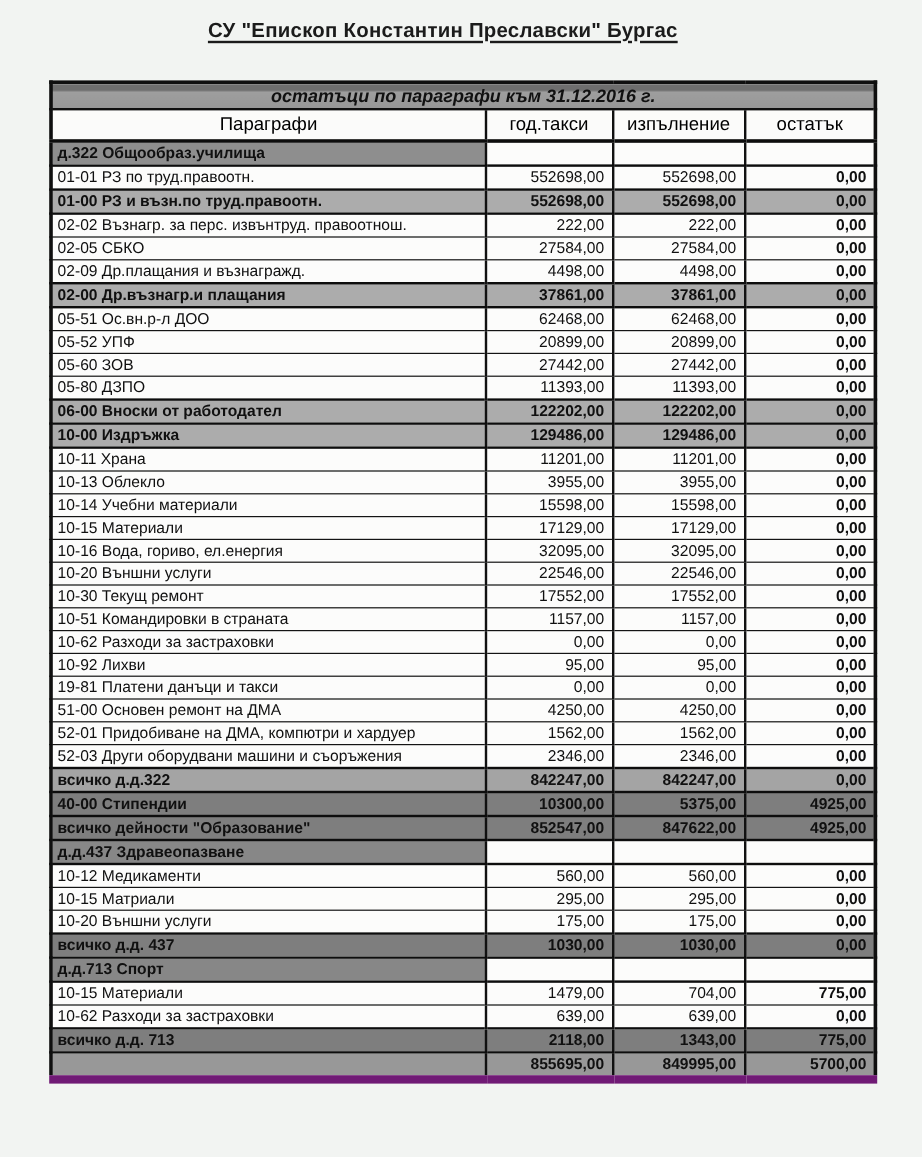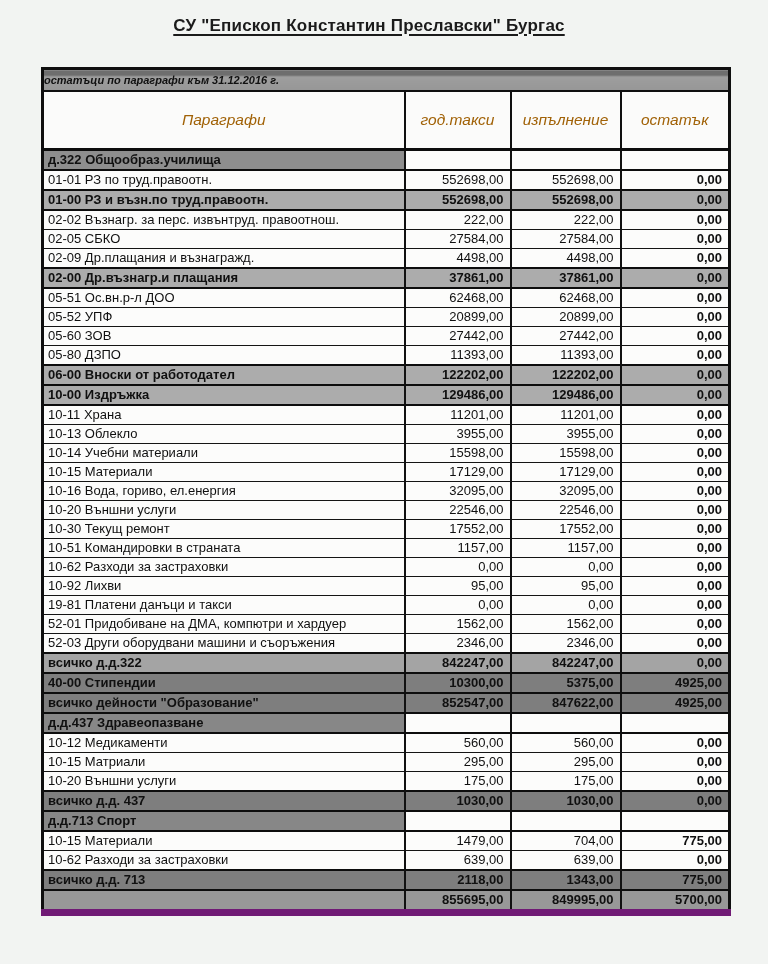--- a/index.html
+++ b/index.html
@@ -34,38 +34,37 @@
   table.budget col.c0{width:362px;}
   table.budget col.c1{width:106px;}
   table.budget col.c2{width:110px;}
   table.budget col.c3{width:109px;}
   table.budget{border:3px solid #0f0f0f;}
   .banner th{
     background:linear-gradient(to bottom,#6e6e6e 0px,#6e6e6e 5px,#9e9e9e 6px,#979797 100%);
     border:2px solid #0f0f0f;
     font-style:italic;
     font-weight:bold;
-    font-size:11px;
+    font-size:15px;
     height:20px;
     line-height:17px;
-    text-align:left;
+    text-align:center;
     color:#111;
     padding:0;
   }
   .colheads th{
     background:#fbfbfa;
     border:2px solid #0f0f0f;
     border-bottom:3px solid #0d0d0d;
-    font-style:italic;
     font-weight:normal;
     font-size:15.5px;
     height:24px;
     text-align:center;
-    color:#a16207;
-    padding:16px 2px;
+    color:#000000;
+    padding:0 2px;
   }
   td{
     border:1.5px solid #141414;
     border-left:2px solid #111;
     border-right:2px solid #111;
     height:16px;
     line-height:16px;
     font-size:13px;
     padding:1px 6px 1px 4px;
     white-space:nowrap;
@@ -250,20 +249,26 @@
           <td class="done">95,00</td>
           <td class="rest">0,00</td>
         </tr>
         <tr class="r-normal">
           <td class="label">19-81 Платени данъци и такси</td>
           <td class="plan">0,00</td>
           <td class="done">0,00</td>
           <td class="rest">0,00</td>
         </tr>
         <tr class="r-normal">
+          <td class="label">51-00 Основен ремонт на ДМА</td>
+          <td class="plan">4250,00</td>
+          <td class="done">4250,00</td>
+          <td class="rest">0,00</td>
+        </tr>
+        <tr class="r-normal">
           <td class="label">52-01 Придобиване на ДМА, компютри и хардуер</td>
           <td class="plan">1562,00</td>
           <td class="done">1562,00</td>
           <td class="rest">0,00</td>
         </tr>
         <tr class="r-normal">
           <td class="label">52-03 Други оборудвани машини и съоръжения</td>
           <td class="plan">2346,00</td>
           <td class="done">2346,00</td>
           <td class="rest">0,00</td>

